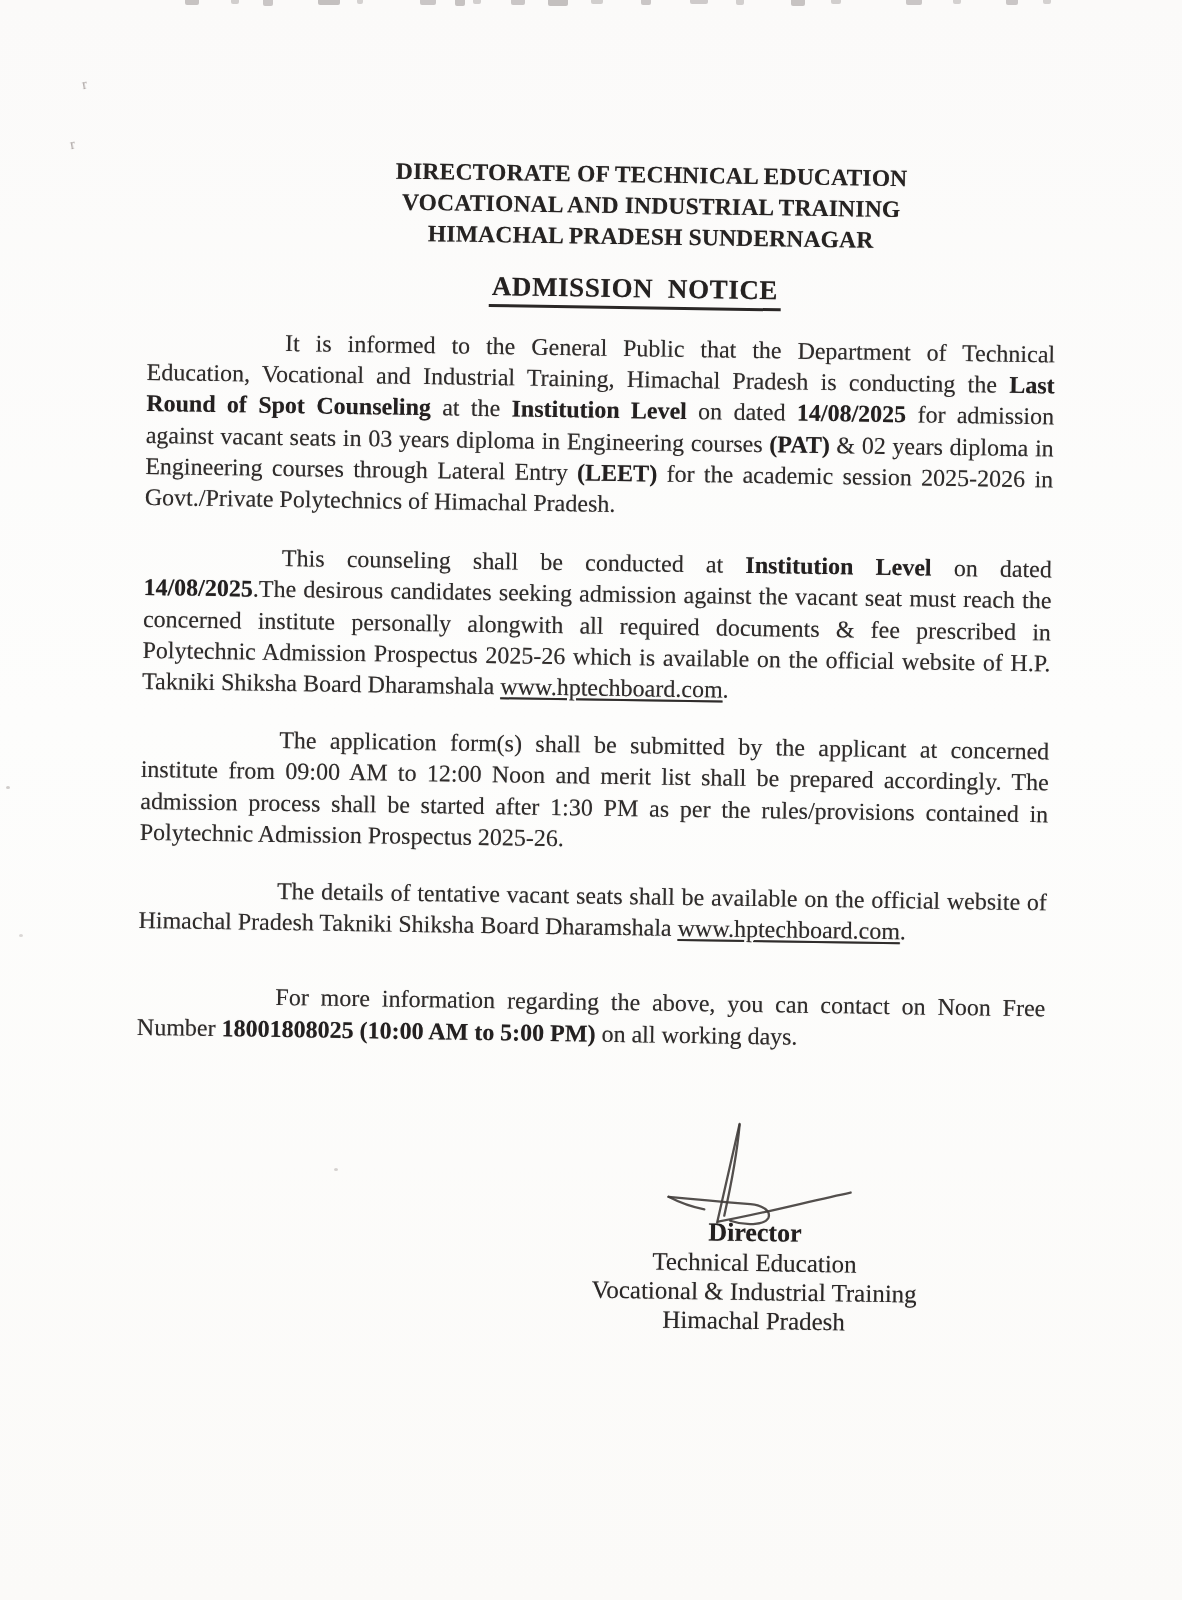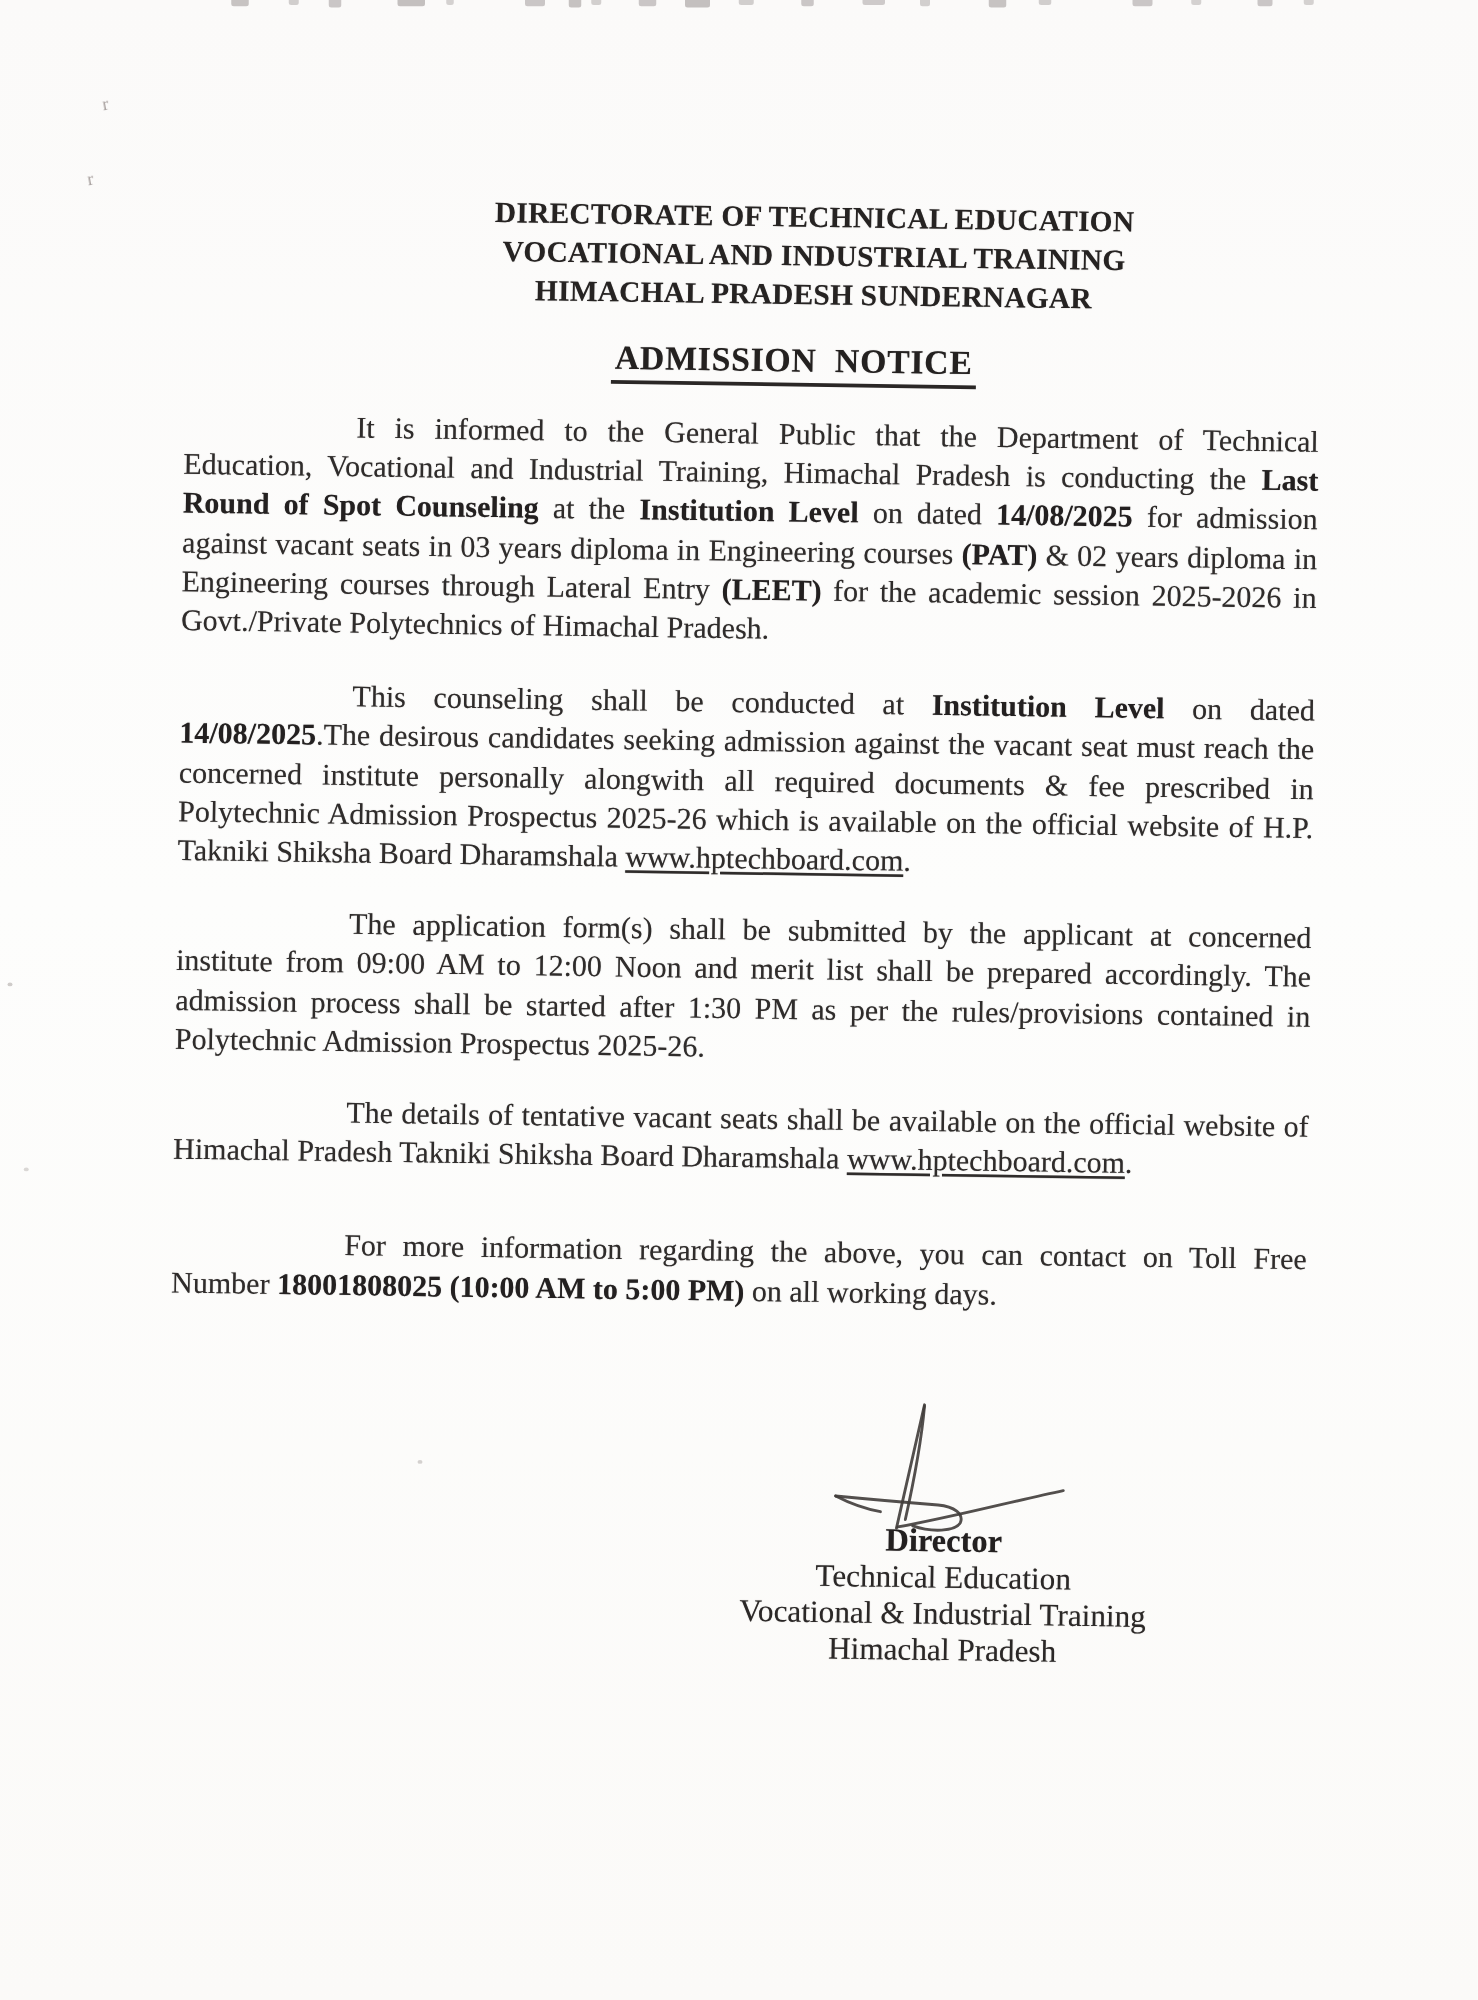--- a/index.html
+++ b/index.html
@@ -119,21 +119,21 @@
     </div>
 
     <div class="notice-title-wrap">
       <span class="notice-title">ADMISSION  NOTICE</span>
     </div>
 
     <p class="para first"><span>It is informed to the General Public that the Department of Technical Education, Vocational and Industrial Training, Himachal Pradesh is conducting the </span><span class="b">Last Round of Spot Counseling</span><span> at the </span><span class="b">Institution Level</span><span> on dated </span><span class="b">14/08/2025</span><span> for admission against vacant seats in 03 years diploma in Engineering courses </span><span class="b">(PAT)</span><span> &amp; 02 years diploma in Engineering courses through Lateral Entry </span><span class="b">(LEET)</span><span> for the academic session 2025-2026 in Govt./Private Polytechnics of Himachal Pradesh.</span></p>
     <p class="para"><span>This counseling shall be conducted at </span><span class="b">Institution Level</span><span> on dated </span><span class="b">14/08/2025</span><span>.The desirous candidates seeking admission against the vacant seat must reach the concerned institute personally alongwith all required documents &amp; fee prescribed in Polytechnic Admission Prospectus 2025-26 which is available on the official website of H.P. Takniki Shiksha Board Dharamshala </span><span class="u">www.hptechboard.com</span><span>.</span></p>
     <p class="para p3"><span>The application form(s) shall be submitted by the applicant at concerned institute from 09:00 AM to 12:00 Noon and merit list shall be prepared accordingly. The admission process shall be started after 1:30 PM as per the rules/provisions contained in Polytechnic Admission Prospectus 2025-26.</span></p>
     <p class="para p4"><span>The details of tentative vacant seats shall be available on the official website of Himachal Pradesh Takniki Shiksha Board Dharamshala </span><span class="u">www.hptechboard.com</span><span>.</span></p>
-    <p class="para gap-lg"><span>For more information regarding the above, you can contact on Toll Free Number </span><span class="b">18001808025 (10:00 AM to 5:00 PM)</span><span> on all working days.</span></p>
+    <p class="para gap-lg"><span>For more information regarding the above, you can contact on Noon Free Number </span><span class="b">18001808025 (10:00 AM to 5:00 PM)</span><span> on all working days.</span></p>
 
     <div class="sig-block">
       <svg class="sig-svg" viewBox="0 0 200 140" aria-hidden="true">
         <path d="M78 32 L57 131"></path>
         <path d="M78 33 C76 60 70 95 64 124"></path>
         <path d="M8 106 C45 109 75 111 90 112 C103 113 111 119 108 126 C104 133 85 134 70 129"></path>
         <path d="M8 106 C20 112 32 116 44 118"></path>
         <path d="M58 130 C100 122 150 108 190 99"></path>
       </svg>
       <div class="sig-name">Director</div>

